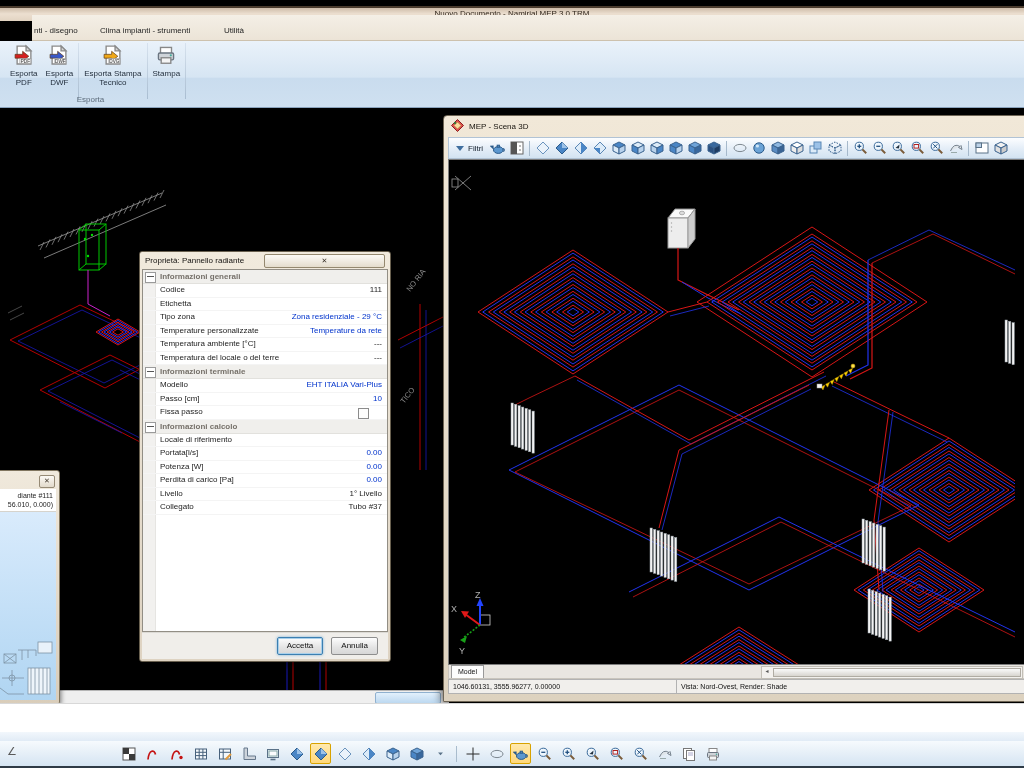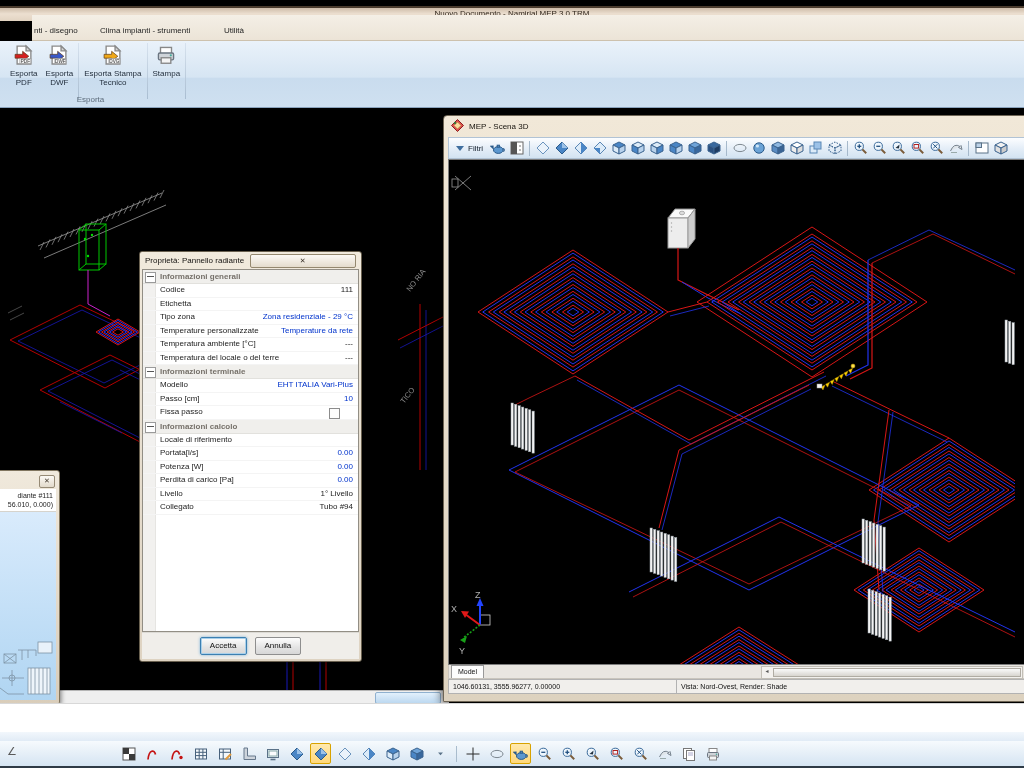--- a/index.html
+++ b/index.html
@@ -55,40 +55,40 @@
     border-bottom:none;font-size:7px;line-height:11px;padding:0 6px;color:#111;}
   .tabscroll{position:absolute;left:312px;right:2px;top:1px;height:11px;background:#f3f1ee;border:1px solid #c2beb6;}
   .tabscroll .arr{position:absolute;left:0;top:0;width:10px;height:9px;font-size:6px;line-height:9px;text-align:center;color:#555;}
   .tabscroll .thumb{position:absolute;left:11px;right:1px;top:1px;height:7px;
     background:linear-gradient(#fafafa,#d8d5cf);border:1px solid #b0aca3;}
   .swstatus{height:15px;margin:0 4px;display:flex;font-size:7px;color:#111;}
   .swst{background:#f1efec;border:1px solid #b2b2b2;line-height:13px;padding-left:4px;box-sizing:border-box;white-space:nowrap;overflow:hidden;}
   .swst1{width:229px;}
   .swst2{flex:1;border-left:none;}
   
-  .pdlg{position:absolute;left:139px;top:251px;width:223px;height:411px;
+  .pdlg{position:absolute;left:139px;top:251px;width:252px;height:411px;
     background:linear-gradient(#f1eadd,#ded3c2);border:1px solid #69604f;border-radius:3px;
     box-shadow:2px 3px 9px rgba(0,0,0,.55);display:flex;flex-direction:column;box-sizing:border-box;}
   .pdtitle{height:17px;display:flex;align-items:center;font-size:8px;color:#141210;padding:0 5px;}
   .pdtitle span{flex:1;}
   .pdclose{width:15px;height:12px;background:linear-gradient(#fcfaf6,#e4dccd);border:1px solid #94886f;
     border-radius:2px;font-size:7px;line-height:11px;text-align:center;color:#3c342a;}
   .pdbody{flex:1;margin:0 2px;background:#fff;border:1px solid #928e85;position:relative;overflow:hidden;}
   .pdgutter{position:absolute;left:0;top:0;bottom:0;width:12px;background:#f2f1ef;border-right:1px solid #e6e5e2;}
   .pgrid{position:absolute;left:0;right:0;top:0;}
   .psec{position:relative;height:13px;background:#f0efec;border-bottom:1px solid #e2e1dd;
     font-size:8px;line-height:13px;font-weight:bold;color:#76716a;padding-left:17px;}
   .pminus{position:absolute;left:2px;top:2px;width:9px;height:9px;background:#fff;border:1px solid #9a9a9a;}
   .pminus::after{content:"";position:absolute;left:1px;right:1px;top:3px;height:1px;background:#555;}
   .prow{position:relative;height:12.5px;font-size:8px;line-height:12.5px;color:#1b1b1b;
     padding-left:17px;border-bottom:1px solid #f4f4f4;}
   .pval{position:absolute;right:5px;top:0;line-height:12.5px;}
   .pval.blue{color:#0033cc;}
   .pchk{position:absolute;right:18px;top:2px;width:9px;height:9px;background:#fdfdfd;border:1px solid #8c8c8c;}
-  .pdbtns{height:26px;display:flex;align-items:center;justify-content:center;gap:8px;padding:0 10px;
+  .pdbtns{height:26px;display:flex;align-items:center;justify-content:flex-end;gap:8px;padding:0 10px;
     background:#f0eeea;border-top:1px solid #dcdad5;margin:0 2px 2px;}
   .pbtn{height:16px;font-size:8px;line-height:15px;padding:0 9px;color:#111;
     background:linear-gradient(#fdfdfd,#e3e3e3 60%,#d7d7d7);border:1px solid #8e8e8e;border-radius:2px;}
   .pbtn.default{border:1px solid #3c7fb1;box-shadow:0 0 0 1px #a9d0ea inset,0 0 3px #7ab0d8;}
   
   .whitestrip{position:absolute;left:0;top:703px;width:1024px;height:28px;background:#fff;border-top:1px solid #d8d8d8;}
   .bluestrip{position:absolute;left:0;top:731px;width:1024px;height:10px;
     background:linear-gradient(#f2f7fc,#dfeaf5);border-top:1px solid #fff;}
   .btoolbar{position:absolute;left:0;top:741px;width:1024px;height:25px;
     background:linear-gradient(#f6fafd,#d5e4f2);}
@@ -669,21 +669,21 @@
           <div class="psec"><span class="pminus"></span>Informazioni terminale</div>
           <div class="prow">Modello<span class="pval blue">EHT ITALIA Vari-Plus</span></div>
           <div class="prow">Passo [cm]<span class="pval blue">10</span></div>
           <div class="prow">Fissa passo<span class="pchk"></span></div>
           <div class="psec"><span class="pminus"></span>Informazioni calcolo</div>
           <div class="prow">Locale di riferimento<span class="pval"></span></div>
           <div class="prow">Portata[l/s]<span class="pval blue">0.00</span></div>
           <div class="prow">Potenza [W]<span class="pval blue">0.00</span></div>
           <div class="prow">Perdita di carico [Pa]<span class="pval blue">0.00</span></div>
           <div class="prow">Livello<span class="pval">1° Livello</span></div>
-          <div class="prow">Collegato<span class="pval">Tubo #94</span></div>
+          <div class="prow">Collegato<span class="pval">Tubo #37</span></div>
         </div>
     </div>
     <div class="pdbtns" id="pdbtns">
         <span class="pbtn default">Accetta</span>
         <span class="pbtn">Annulla</span>
       </div>
   </div>
 
   <div class="whitestrip"></div>
   <div class="bluestrip"></div>

